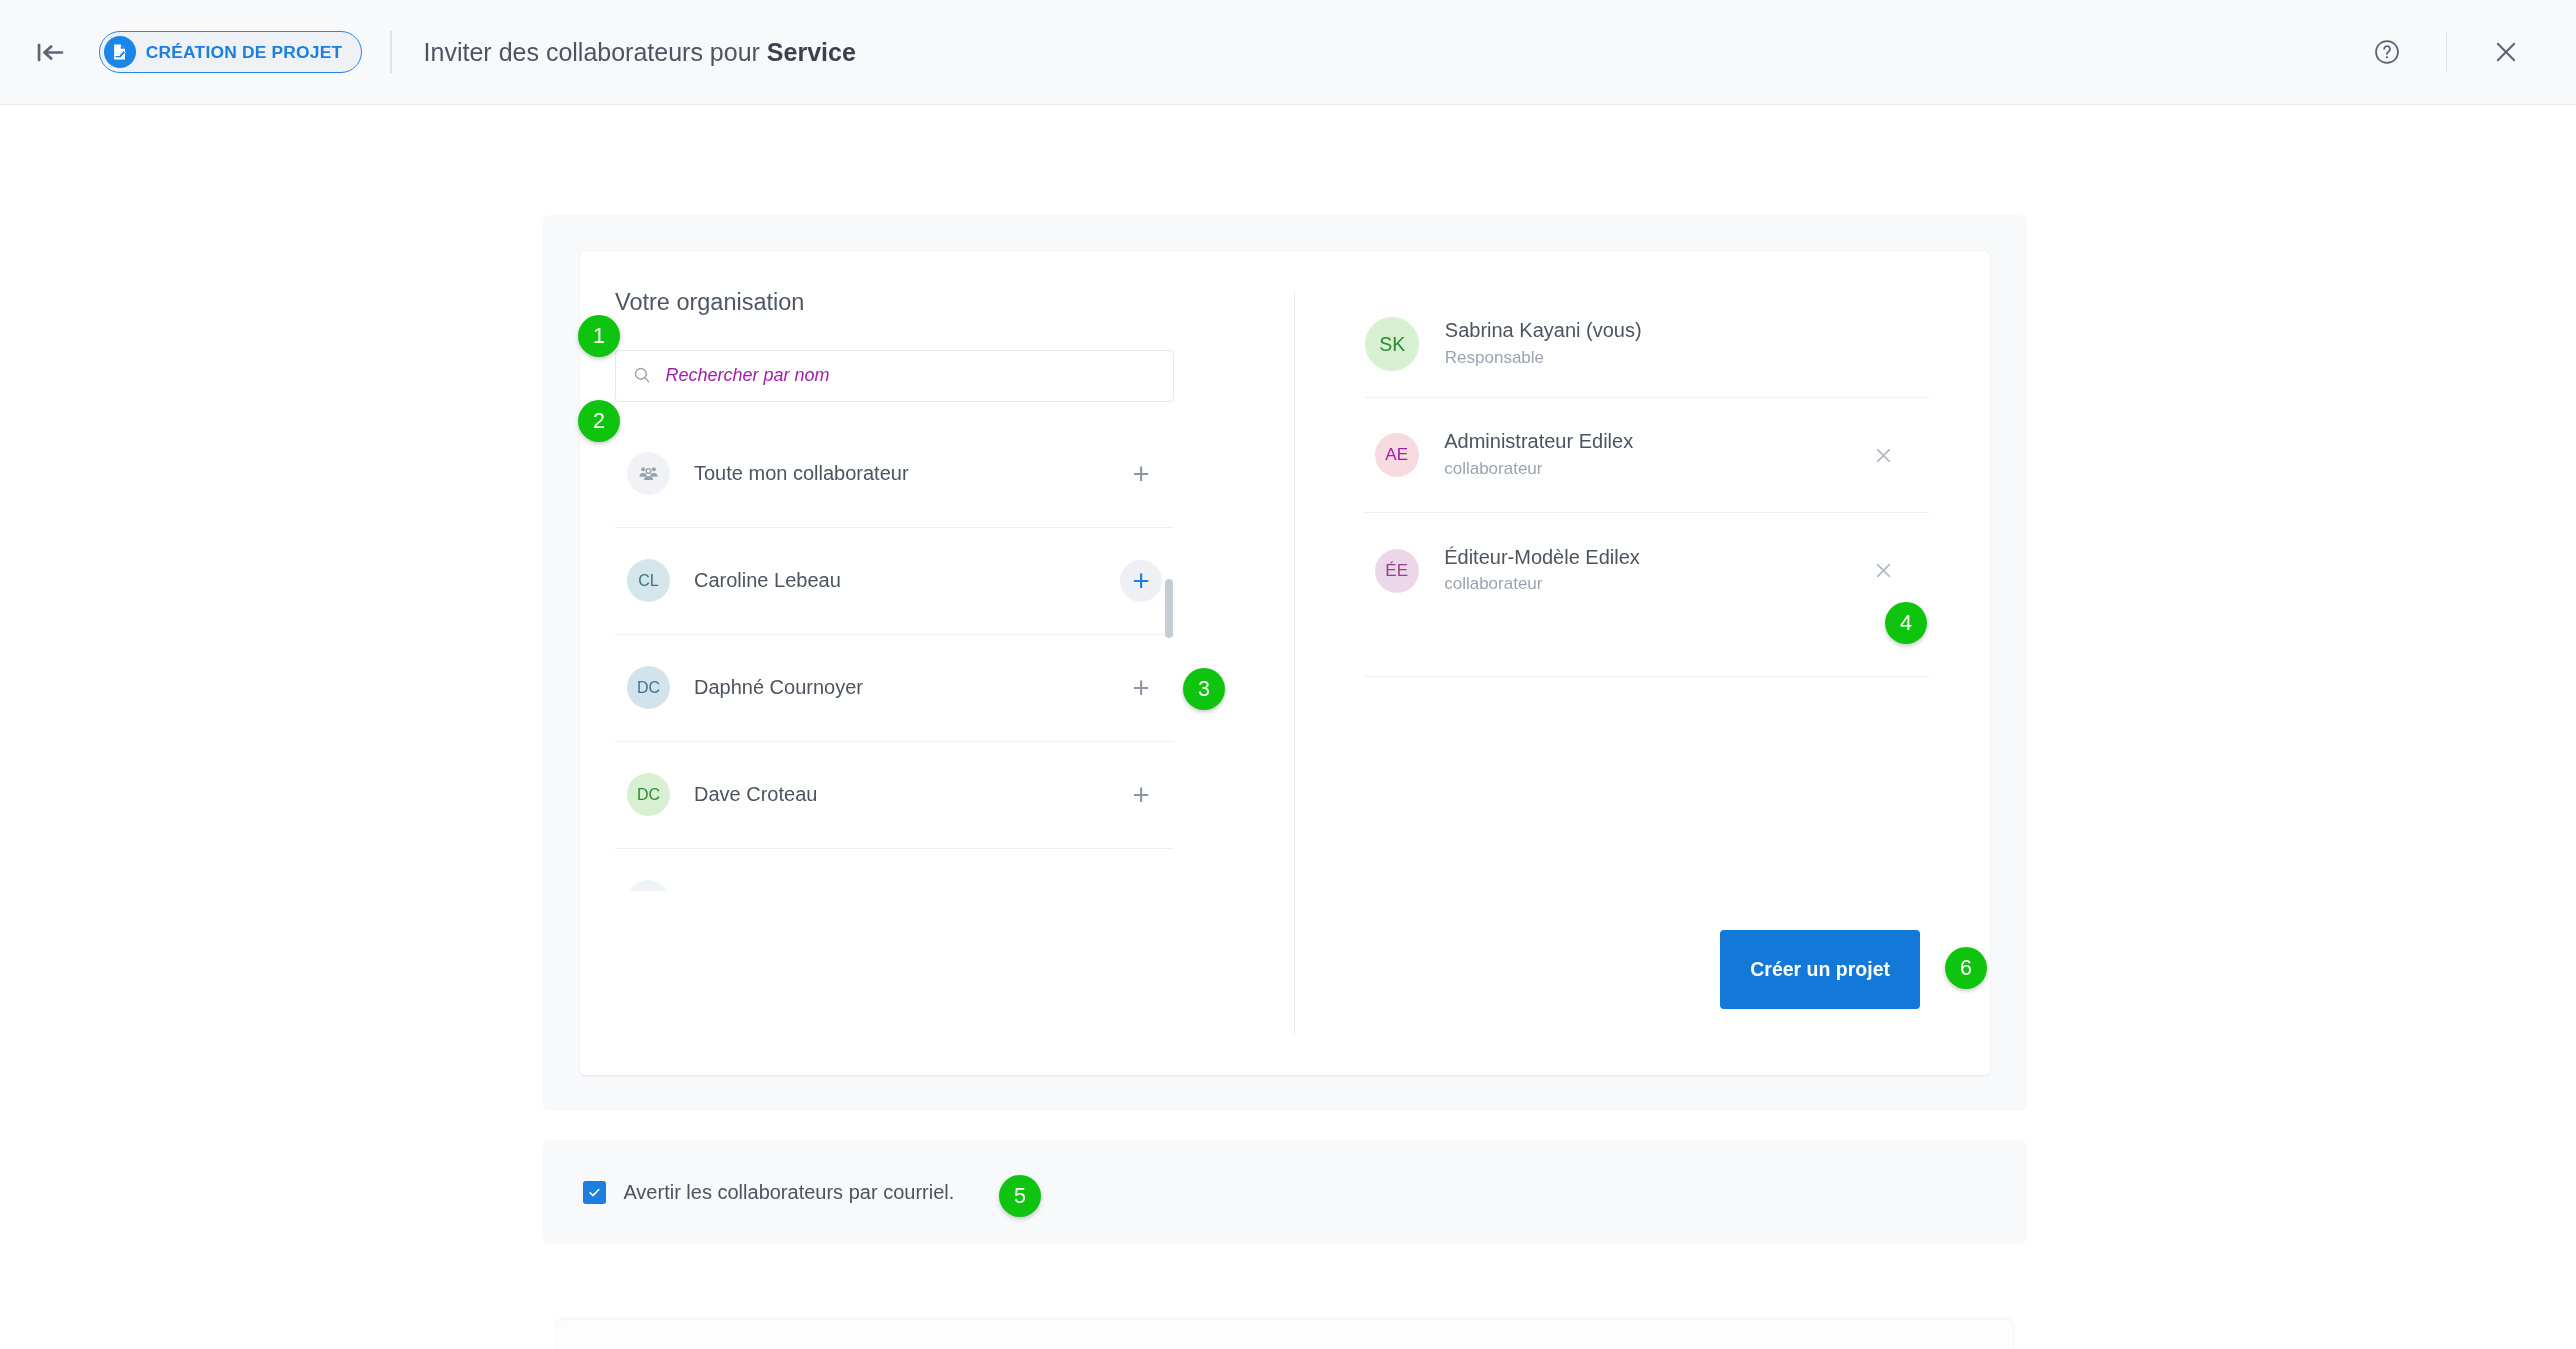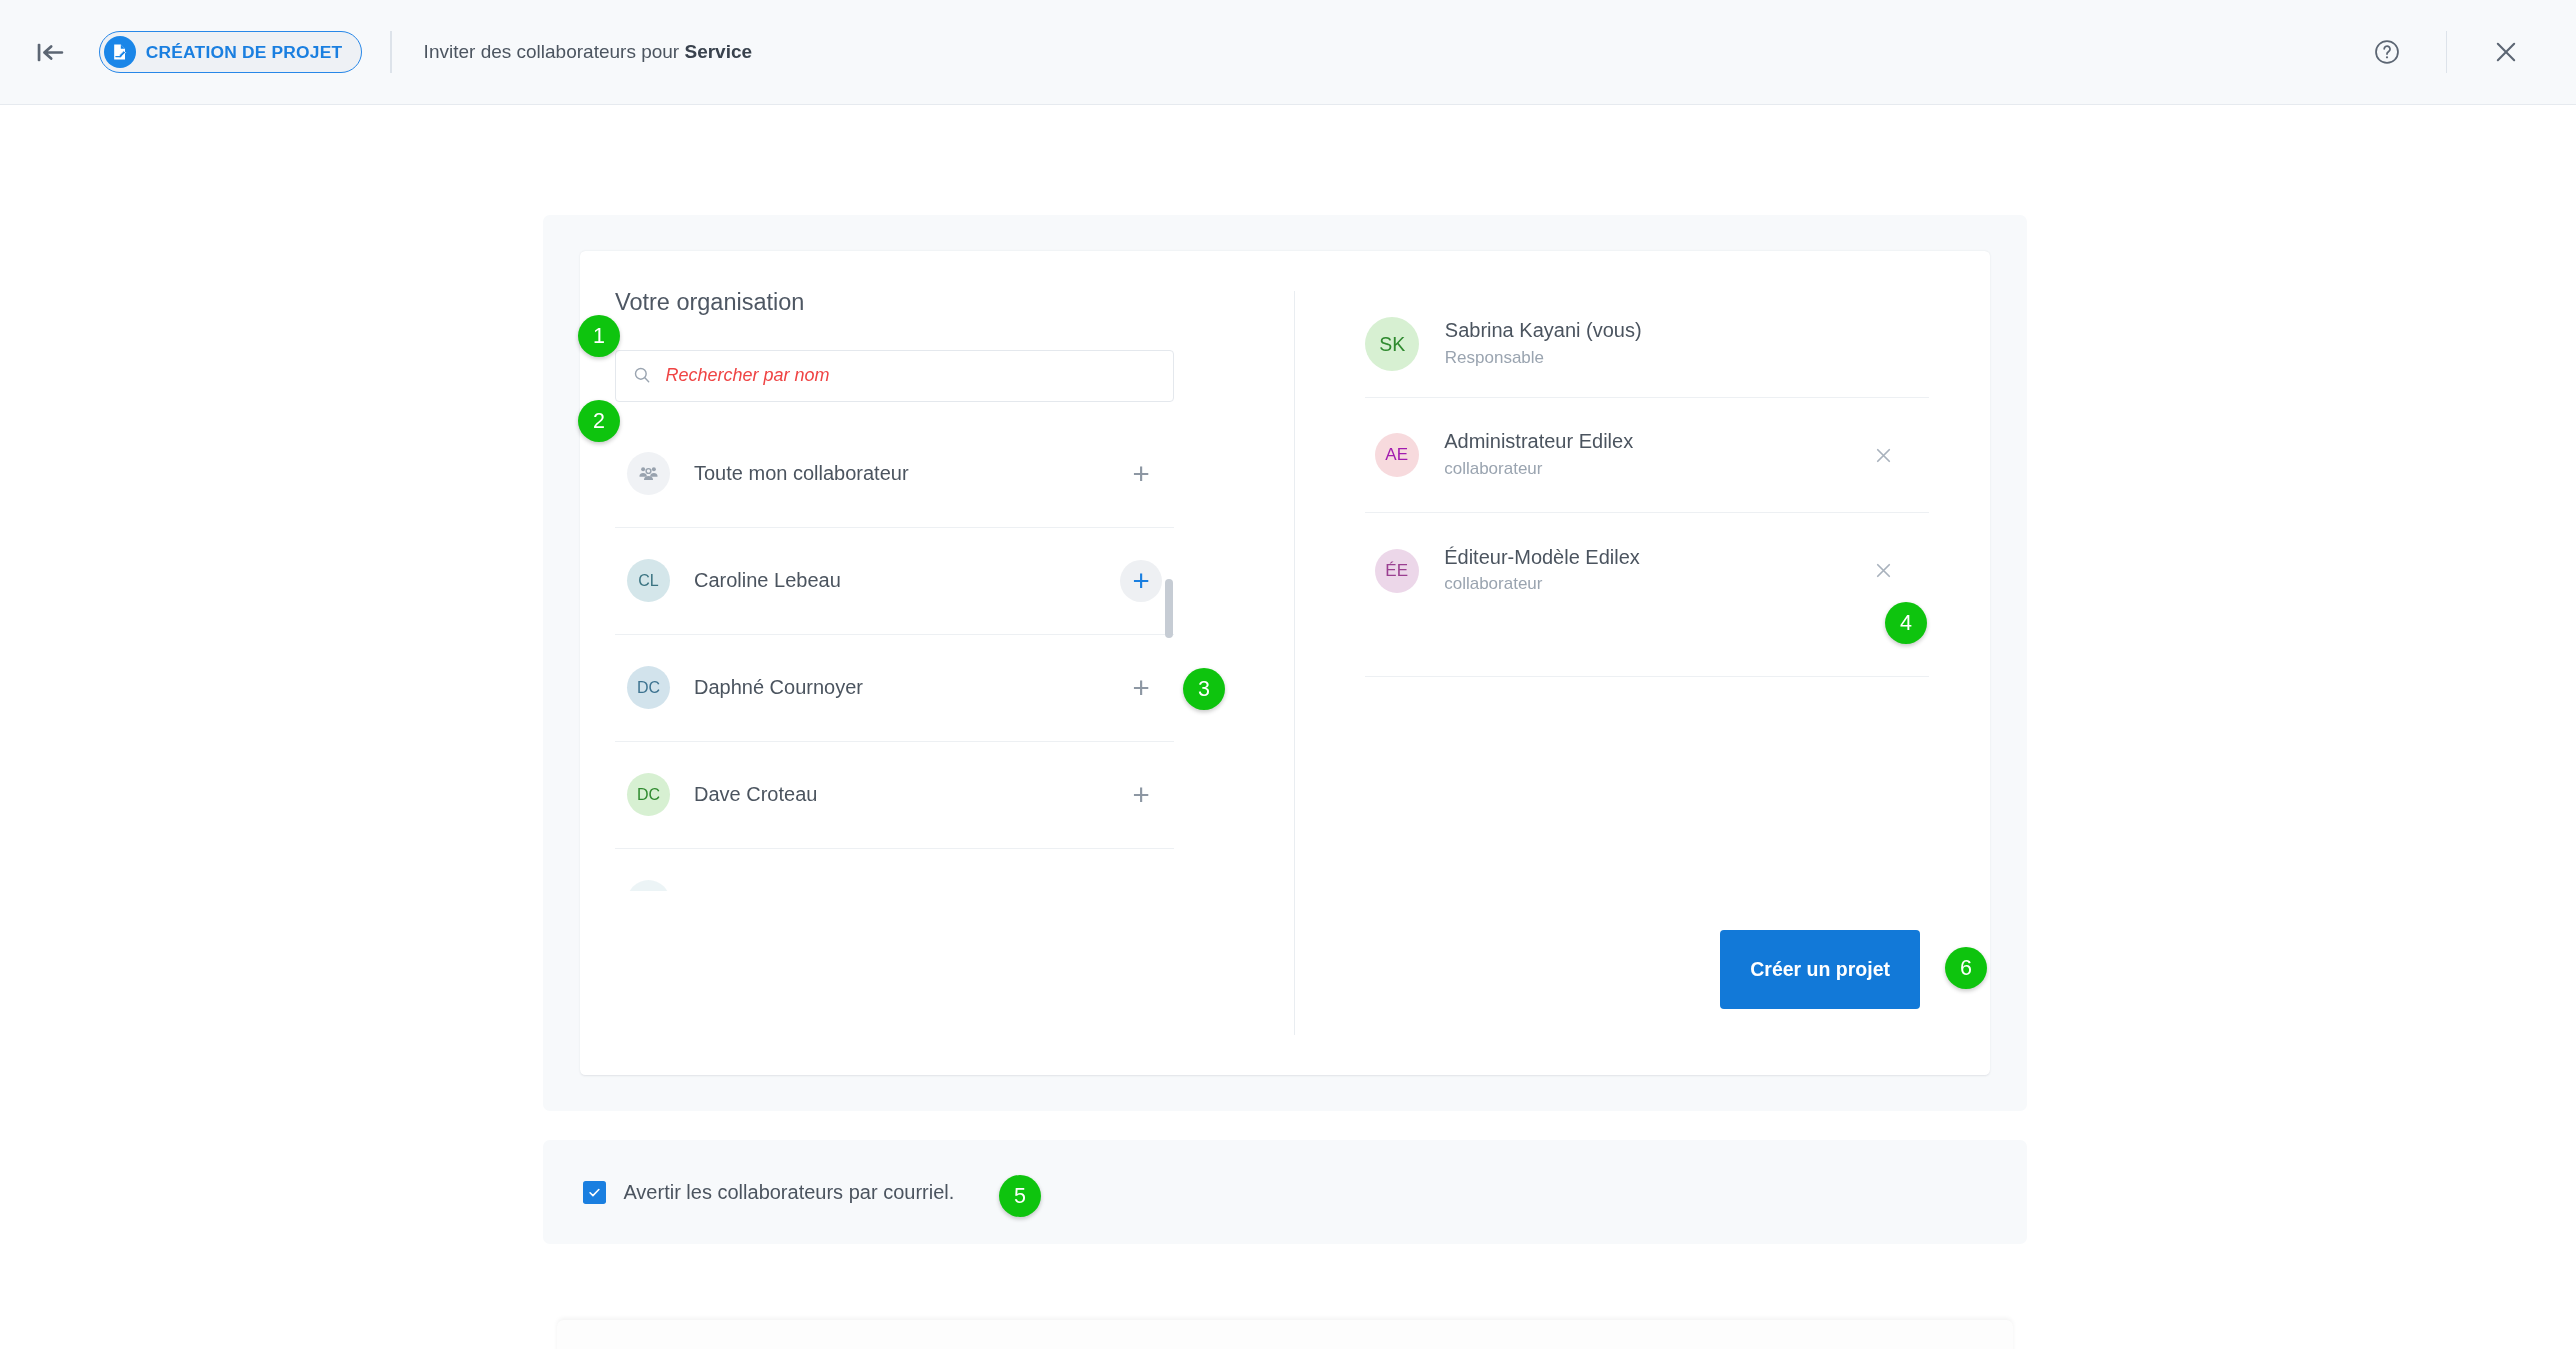--- a/index.html
+++ b/index.html
@@ -43,21 +43,21 @@
   .tag-label {
     color: #1a7fe0; font-weight: bold; font-size: 17.4px;
     letter-spacing: 0.2px; white-space: nowrap;
   }
   .hdr-divider {
     width: 1.3px; height: 42px; background: #dde3ea;
     margin-left: 28px;
   }
   .hdr-title {
     margin-left: 32px;
-    font-size: 19px; color: #4c5560; font-weight: 400;
+    font-size: 25px; color: #4c5560; font-weight: 400;
     white-space: nowrap;
   }
   .hdr-title b { font-weight: bold; color: #39424d; }
   .hdr-right {
     margin-left: auto; display: flex; align-items: center;
     gap: 0; padding-right: 38px;
   }
   .icon-btn {
     width: 64px; height: 64px;
     display: flex; align-items: center; justify-content: center;
@@ -111,21 +111,21 @@
 
   
   .search-box {
     width: 559px; height: 52px;
     border: 1.3px solid #e4e8ed; border-radius: 4px;
     background: #fff;
     display: flex; align-items: center; padding-left: 16px;
     gap: 13.4px;
   }
   .search-placeholder {
-    font-size: 18px; color: #ef4444; font-style: italic;
+    font-size: 18px; color: #a21caf; font-style: italic;
   }
 
   
   .org-list {
     margin-top: 19px; width: 559px;
     position: relative;
     height: 470px; overflow: hidden;
   }
   .list-row {
     display: flex; align-items: center;

